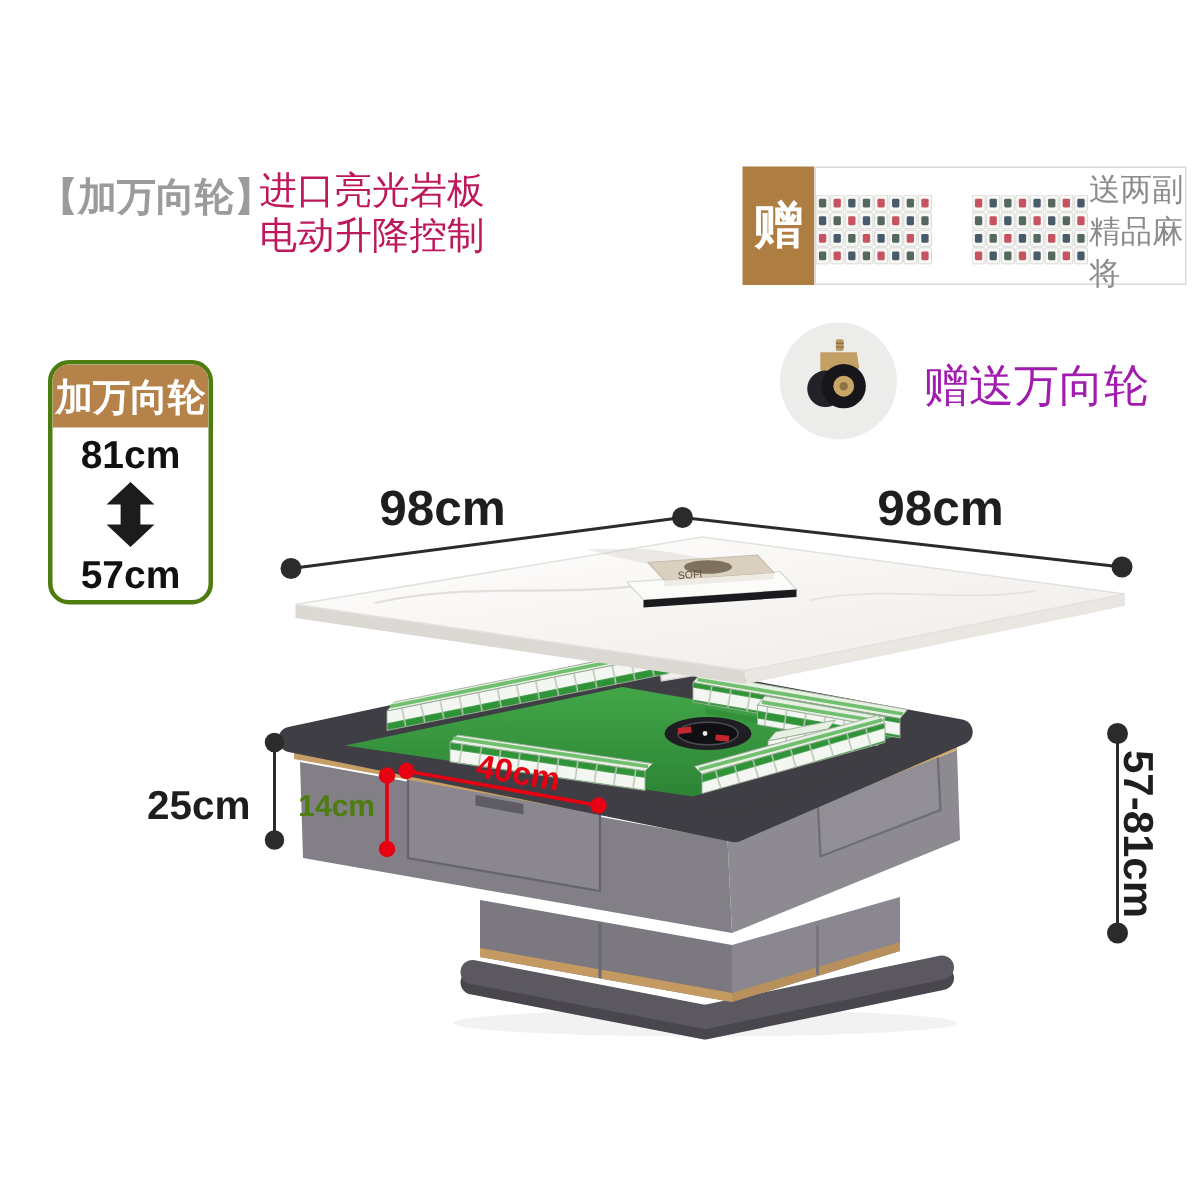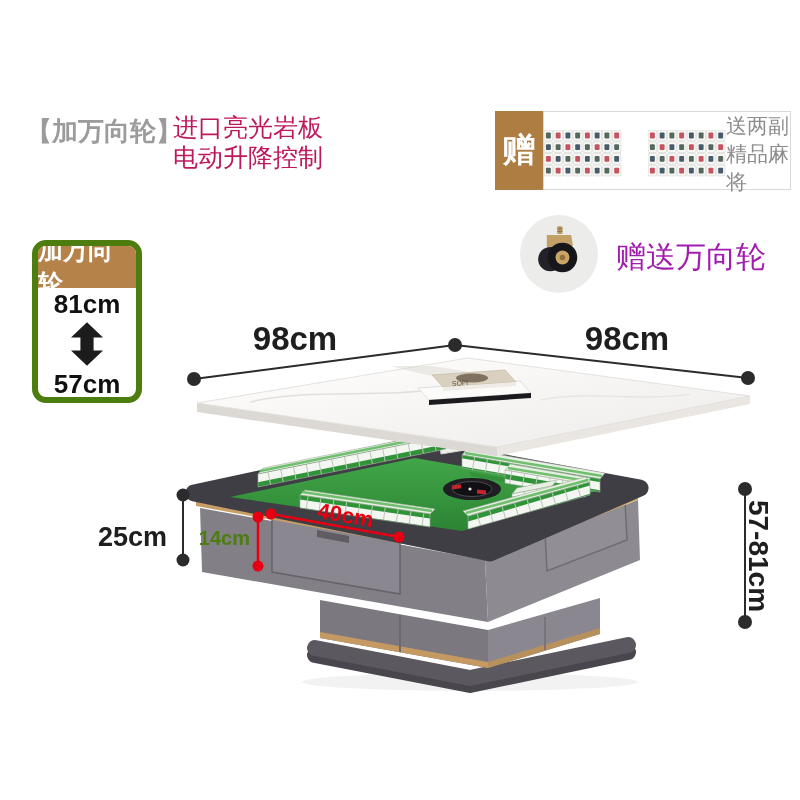--- a/index.html
+++ b/index.html
@@ -24,22 +24,22 @@
               align-items:center;justify-content:flex-start;padding-top:5px;box-sizing:border-box;}
   .gift1-tiles{display:flex;gap:26px;align-items:center;}
   .gift1-caption{font-size:21px;color:#8c8c8c;margin-top:1px;}
 
   
   .wheel-circle{left:520px;top:215px;width:78px;height:78px;border-radius:50%;background:#ececea;
                 display:flex;align-items:center;justify-content:center;}
   .gift2-label{left:616px;top:237px;font-size:30px;color:#a21caf;text-align:center;}
 
   
-  .hbox{left:32px;top:240px;width:110px;height:163px;border:6px solid #4d7c0f;border-radius:14px;
-        background:#fff;overflow:hidden;display:flex;flex-direction:column;box-sizing:border-box;}
+  .hbox{left:32px;top:240px;width:110px;height:163px;border:3px solid #4d7c0f;border-radius:14px;
+        background:#fff;overflow:hidden;display:flex;flex-direction:column;box-sizing:border-box;text-align:right;}
   .hbox-head{background:#b5824a;color:#fff;font-size:25px;font-weight:bold;height:42px;flex:0 0 42px;
              display:flex;align-items:center;justify-content:center;}
   .hbox-body{flex:1;display:flex;flex-direction:column;align-items:center;justify-content:center;gap:2px;}
   .hbox-val{font-size:26px;font-weight:bold;color:#111;line-height:32px;}
 
   
   .dim{font-weight:bold;color:#1e1e1e;white-space:nowrap;}
   .dim-98l{left:243px;top:320px;width:104px;text-align:center;font-size:33px;}
   .dim-98r{left:575px;top:320px;width:104px;text-align:center;font-size:33px;}
   .dim-25{left:90px;top:522px;width:85px;text-align:center;font-size:27px;}

